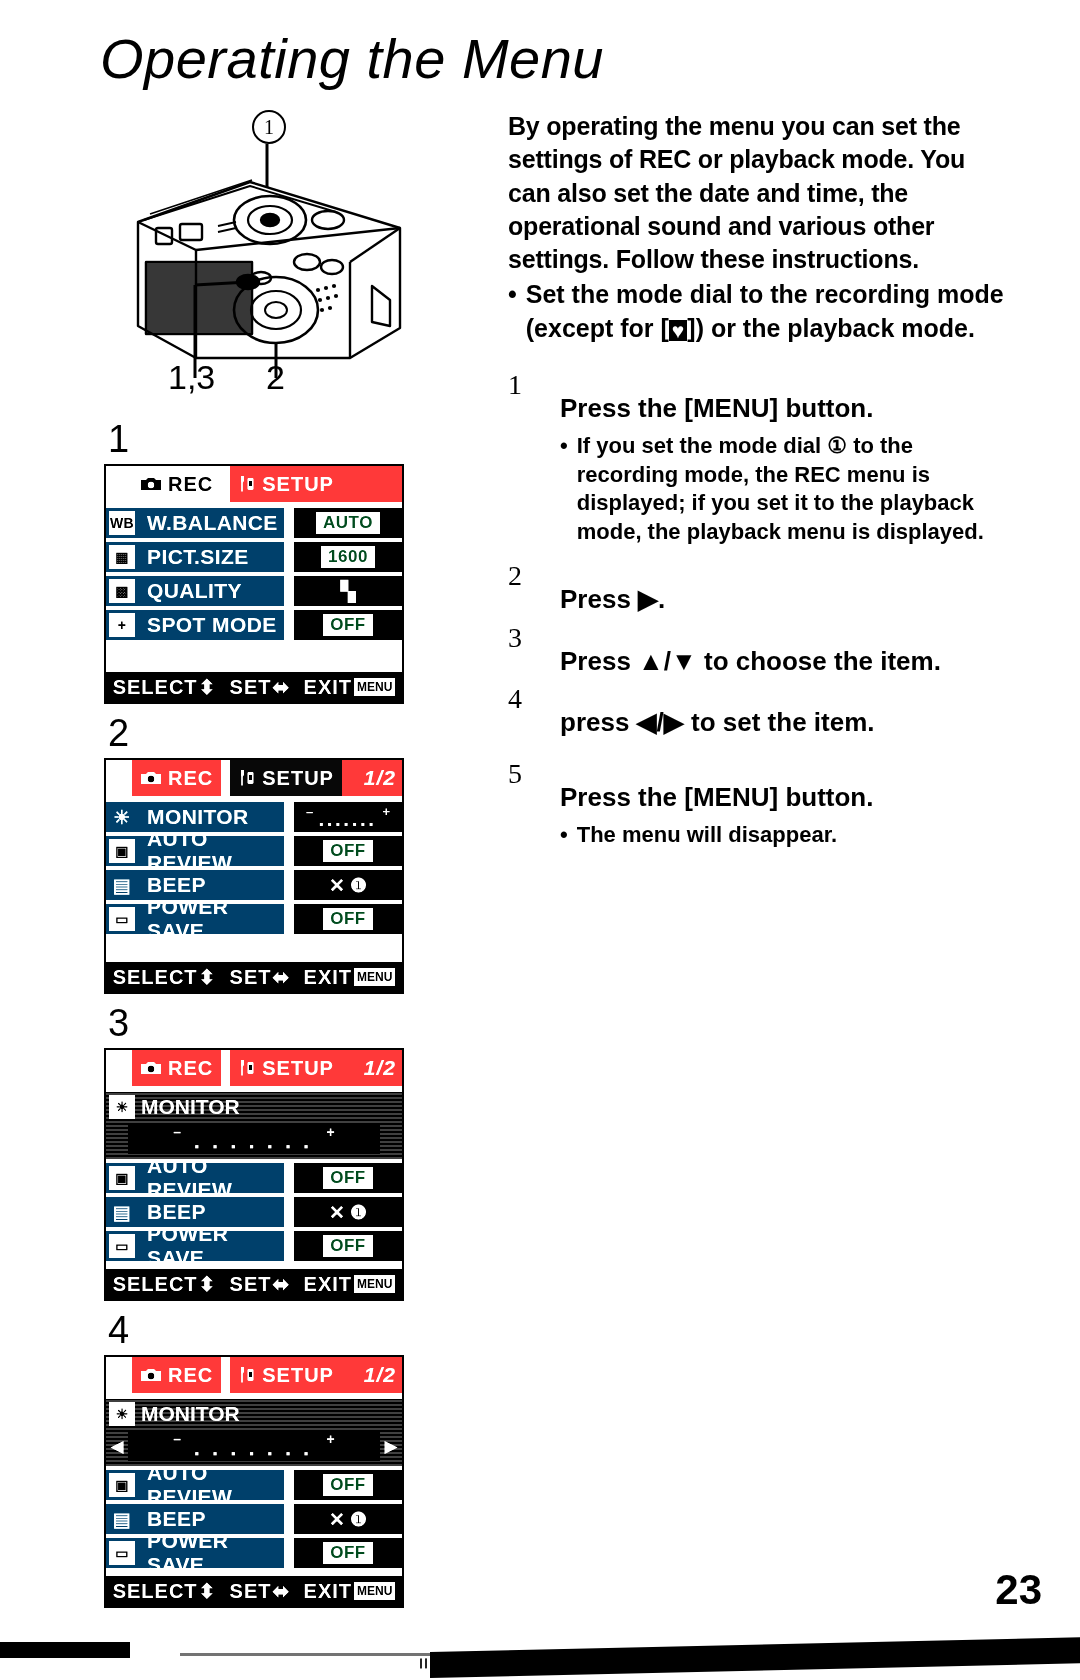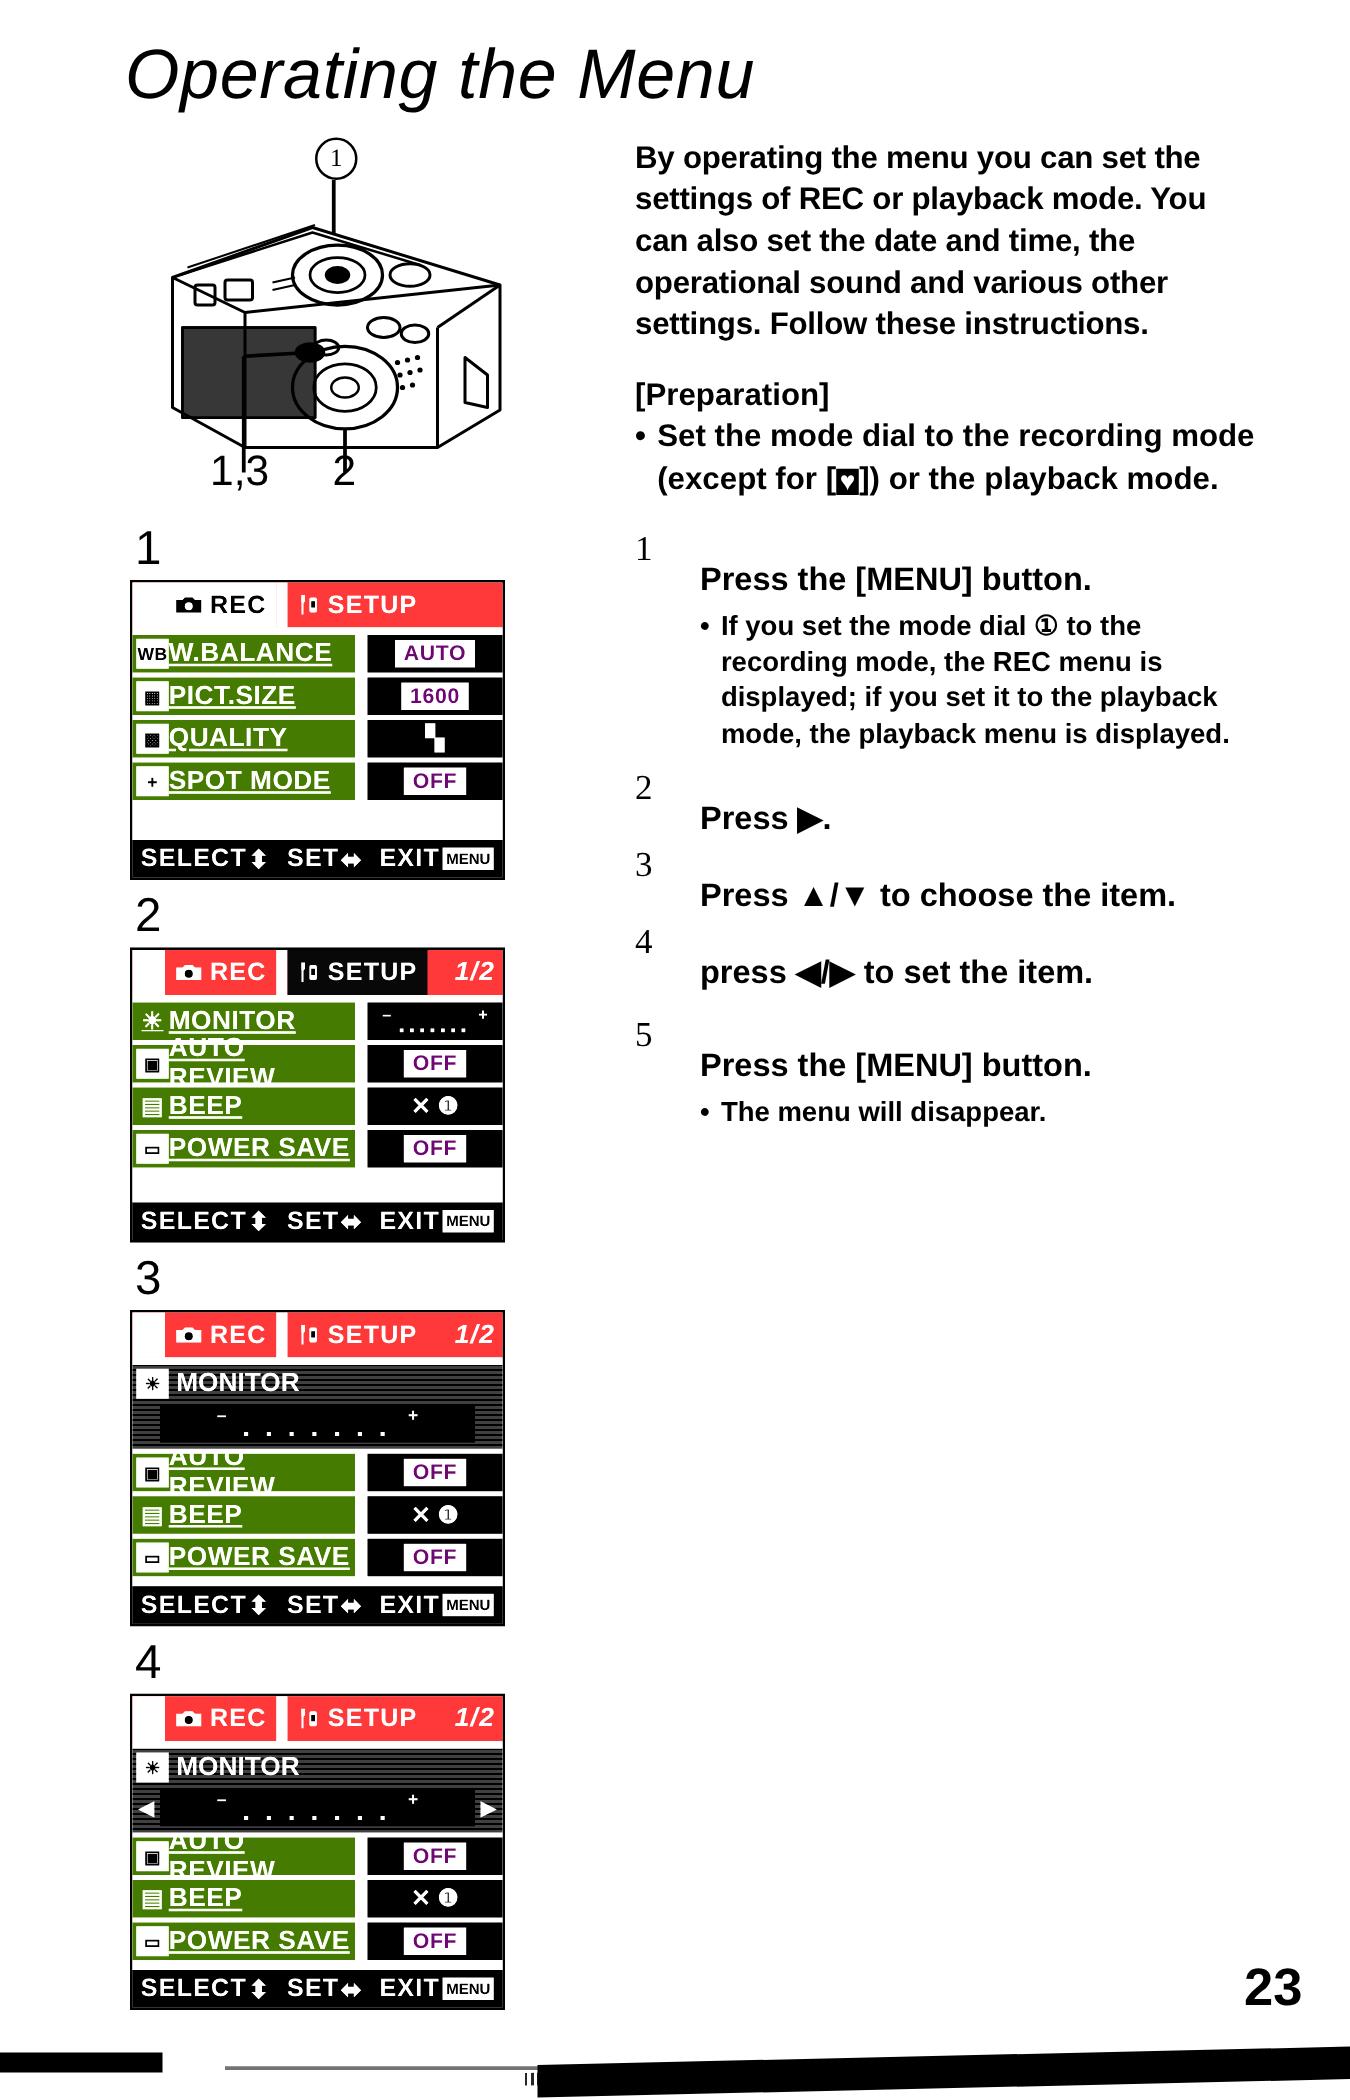--- a/index.html
+++ b/index.html
@@ -75,37 +75,36 @@
   .white-gap{width:9px;background:#fff;}
   .left-pad{width:26px;background:#fff;}
 
   .lcd-body{background:#fff;padding:6px 0 4px 0;}
   .row{
     display:flex;align-items:center;
     height:30px;margin:0 0 4px 0;
     font-size:21px;
   }
   .row .name{
-    background:#4d7c0f;color:#fff;
-    display:flex;align-items:center;gap:0;
+    background:#0c4a6e;color:#fff;
+    display:flex;align-items:center;gap:12px;
     height:30px;width:178px;box-sizing:border-box;
     padding-left:3px;
     letter-spacing:0.4px;
     font-weight:bold;
-    text-decoration:underline;
   }
   .row .name .txt{font-size:21px;}
   .row .gapc{width:10px;background:#fff;height:30px;}
   .row .val{
     background:#000;color:#fff;
     flex:1;height:30px;
     display:flex;align-items:center;justify-content:center;
   }
   .val .chip{
-    background:#fff;color:#701a75;font-weight:bold;
+    background:#fff;color:#14532d;font-weight:bold;
     font-size:17px;padding:1px 7px;letter-spacing:0.5px;
   }
   .val .chip-plain{color:#fff;font-weight:bold;font-size:19px;}
 
   
   .ibox{
     background:#fff;color:#000;
     width:26px;height:24px;min-width:26px;
     display:flex;align-items:center;justify-content:center;
     font-size:14px;font-weight:bold;line-height:1;
@@ -630,21 +629,20 @@
             <span class="menu-chip">MENU</span>
           </span>
       </div>
     </div>
 
   </div>
 
   <div class="right-col">
     <div class="body-text">By operating the menu you can set the settings of REC or playback mode. You can also set the date and time, the operational sound and various other settings. Follow these instructions.</div>
 
-    <div class="prep-head">[Preparation]</div>
 
     <div class="bullet">
       <span class="dot">•</span>
       <span>
         <span>Set the mode dial to the recording mode (except for [</span><span class="heart">♥</span><span>]) or the playback mode.</span>
       </span>
     </div>
 
     <div class="steps">
 

